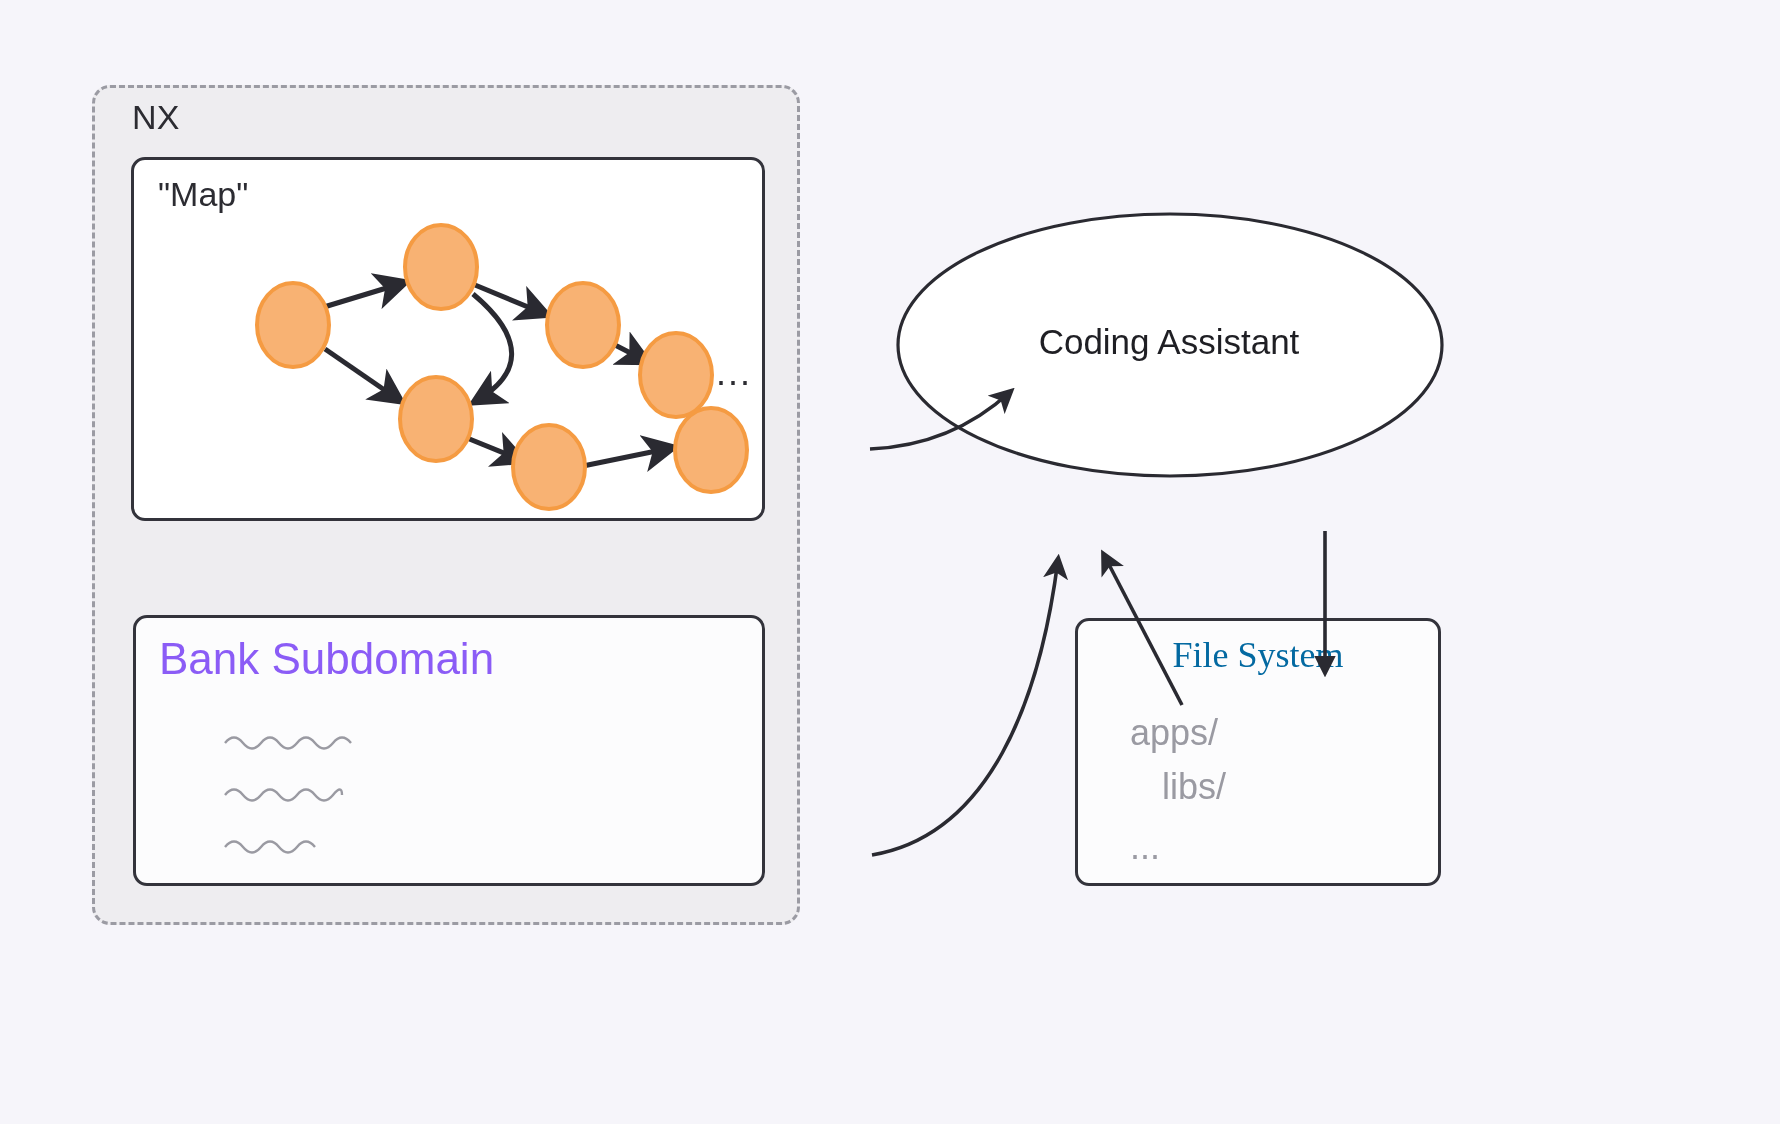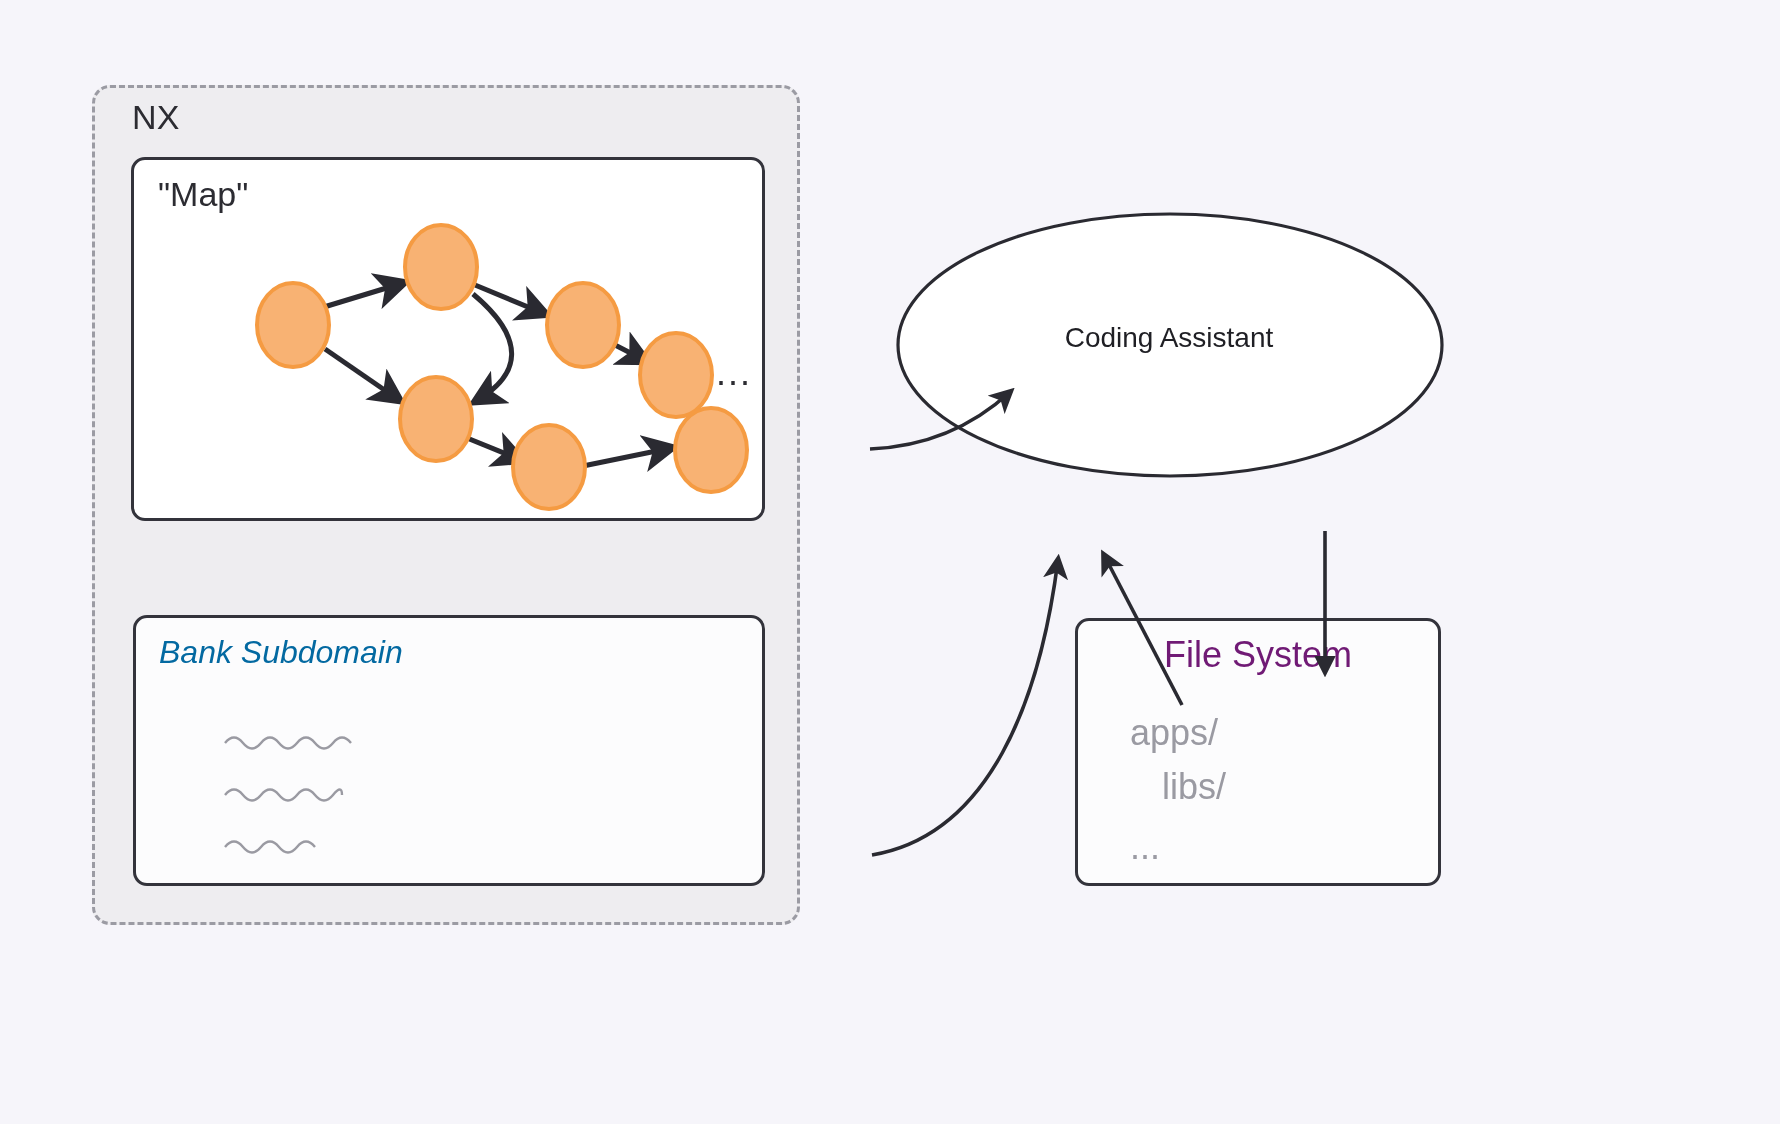--- a/index.html
+++ b/index.html
@@ -84,23 +84,22 @@
     height: 271px;
     background: #fcfcfd;
     border: 3px solid #33333b;
     border-radius: 14px;
     box-sizing: border-box;
   }
   #bank-title {
     position: absolute;
     left: 159px;
     top: 634px;
-    font-size: 32px;
-    color: #0369a1;
-    font-style: italic;
+    font-size: 44px;
+    color: #8b5cf6;
   }
   #bank-squiggles {
     position: absolute;
     left: 133px;
     top: 615px;
     width: 632px;
     height: 271px;
   }
   
   #assistant-svg {
@@ -109,21 +108,21 @@
     top: 200px;
     width: 580px;
     height: 300px;
   }
   #assistant-label {
     position: absolute;
     left: 895px;
     top: 322px;
     width: 548px;
     text-align: center;
-    font-size: 28px;
+    font-size: 35px;
     color: #1f1f24;
   }
   
   #fs-box {
     position: absolute;
     left: 1075px;
     top: 618px;
     width: 366px;
     height: 268px;
     background: #fcfcfd;
@@ -131,21 +130,22 @@
     border-radius: 14px;
     box-sizing: border-box;
   }
   #fs-title {
     position: absolute;
     left: 1075px;
     top: 634px;
     width: 366px;
     text-align: center;
     font-size: 36px;
-    color: #701a75;
+    color: #0369a1;
+    font-family: Liberation Serif, serif;
   }
   .fs-entry {
     position: absolute;
     left: 1130px;
     font-size: 36px;
     color: #9a9aa2;
   }
   #fs-entry-0 { top: 712px; }
   #fs-entry-1 { top: 766px; margin-left: 32px; }
   #fs-entry-2 { top: 826px; }

